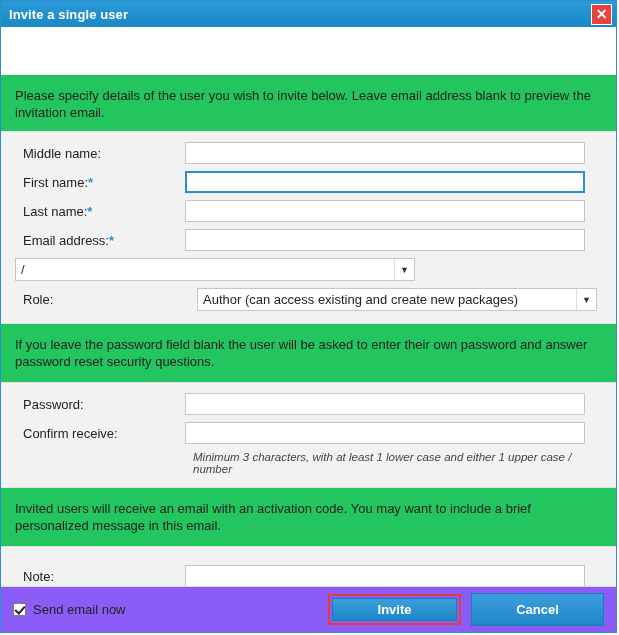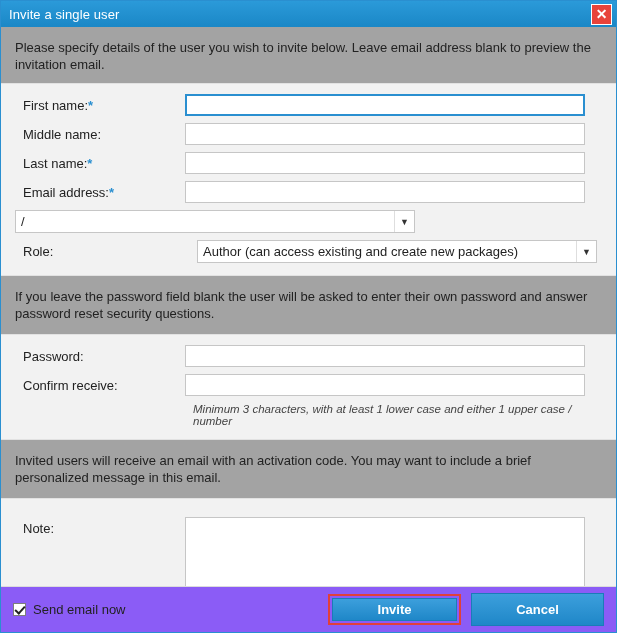--- a/index.html
+++ b/index.html
@@ -33,43 +33,44 @@
     color: #ffffff;
     display: flex;
     align-items: center;
     justify-content: space-between;
     padding: 0 2px 0 8px;
     box-sizing: border-box;
     flex: 0 0 auto;
   }
   .titlebar .title {
     font-size: 13px;
-    font-weight: normal;
+    font-weight: bold;
     letter-spacing: 0.1px;
   }
   .close-btn {
     width: 21px;
     height: 21px;
     background: #e8433a;
     border: 1px solid #ffffff;
     box-sizing: border-box;
     color: #ffffff;
     font-size: 14px;
     font-weight: bold;
     line-height: 19px;
     text-align: center;
     cursor: pointer;
     margin-right: 2px;
   }
   
   .body {
     flex: 1 1 auto;
     position: relative;
-    background: #a3a3a3;
+    background: #22c55e;
     overflow: hidden;
+    margin-top: 48px;
   }
   .intro {
     padding: 12px 14px 2px 14px;
     font-size: 13px;
     line-height: 17px;
     color: #222;
   }
   .section-shaded {
     background: #f2f2f2;
     border-top: 1px solid #e2e2e2;
@@ -266,26 +267,26 @@
     <span class="title">Invite a single user</span>
     <div class="close-btn">✕</div>
   </div>
 
   <div class="body">
 
     <div class="intro">Please specify details of the user you wish to invite below. Leave email address blank to preview the invitation email.</div>
 
     <div class="section-shaded" style="margin-top:8px;">
       <div class="row">
+        <div class="label">Middle name:</div>
+        <input class="field" type="text" value="" style="">
+      </div>
+      <div class="row">
         <div class="label"><span>First name:</span><span class="req">*</span></div>
         <input class="field focused" type="text" value="" style="">
-      </div>
-      <div class="row">
-        <div class="label">Middle name:</div>
-        <input class="field" type="text" value="" style="">
       </div>
       <div class="row">
         <div class="label"><span>Last name:</span><span class="req">*</span></div>
         <input class="field" type="text" value="" style="">
       </div>
       <div class="row">
         <div class="label"><span>Email address:</span><span class="req">*</span></div>
         <input class="field" type="text" value="" style="">
       </div>
       <div class="row">

